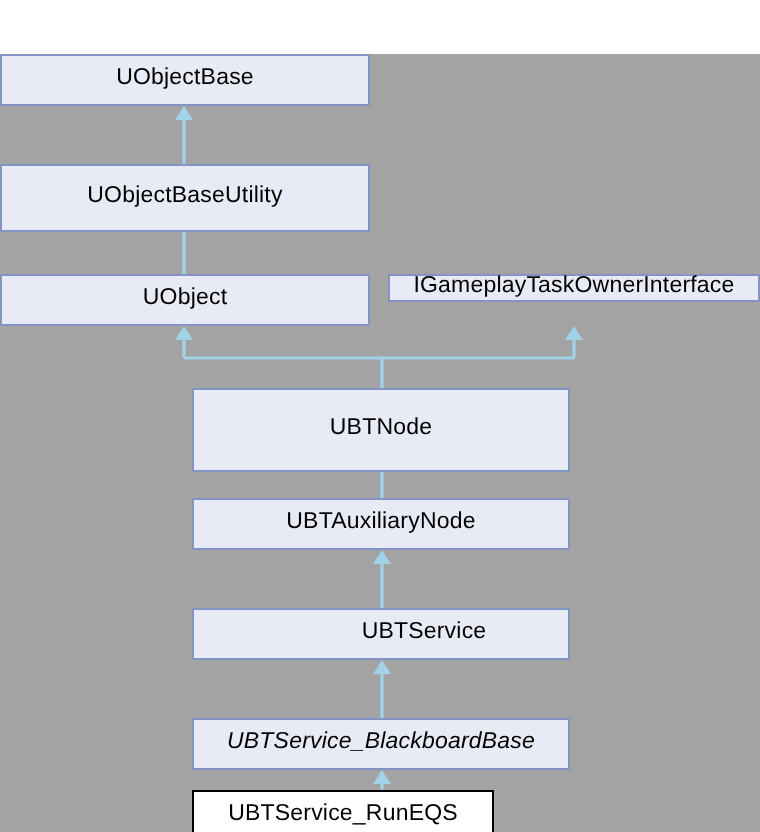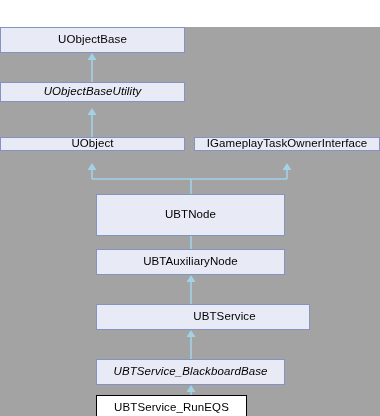--- a/index.html
+++ b/index.html
@@ -86,41 +86,41 @@
       <polygon points="191,248 186.5,255 195.5,255"></polygon>
       <polygon points="191,303 186.5,310 195.5,310"></polygon>
       <polygon points="191,358 186.5,365 195.5,365"></polygon>
     </g>
   </svg>
 
   <div class="node" style="left:0px; top:0px; width:185px; height:26px;">
     <span class="label">UObjectBase</span>
   </div>
 
-  <div class="node" style="left:0px; top:55px; width:185px; height:20px;font-style:italic;">
+  <div class="node" style="left:0px; top:55px; width:185px; height:34px;">
     <span class="label">UObjectBaseUtility</span>
   </div>
 
-  <div class="node" style="left:0px; top:110px; width:185px; height:14px;justify-content:center;">
+  <div class="node" style="left:0px; top:110px; width:185px; height:26px;justify-content:center;">
     <span class="label">UObject</span>
   </div>
 
   <div class="node" style="left:194px; top:110px; width:186px; height:14px;">
     <span class="label">IGameplayTaskOwnerInterface</span>
   </div>
 
   <div class="node" style="left:96px; top:167px; width:189px; height:42px;">
     <span class="label">UBTNode</span>
   </div>
 
   <div class="node" style="left:96px; top:222px; width:189px; height:26px;">
     <span class="label">UBTAuxiliaryNode</span>
   </div>
 
-  <div class="node" style="left:96px; top:277px; width:214px; height:26px;padding-left:43px;">
+  <div class="node" style="left:96px; top:277px; width:189px; height:26px;padding-left:43px;">
     <span class="label">UBTService</span>
   </div>
 
   <div class="node" style="left:96px; top:332px; width:189px; height:26px;font-style:italic;">
     <span class="label">UBTService_BlackboardBase</span>
   </div>
 
   <div class="node current" style="left:96px; top:368px; width:151px; height:26px;">
     <span class="label">UBTService_RunEQS</span>
   </div>

